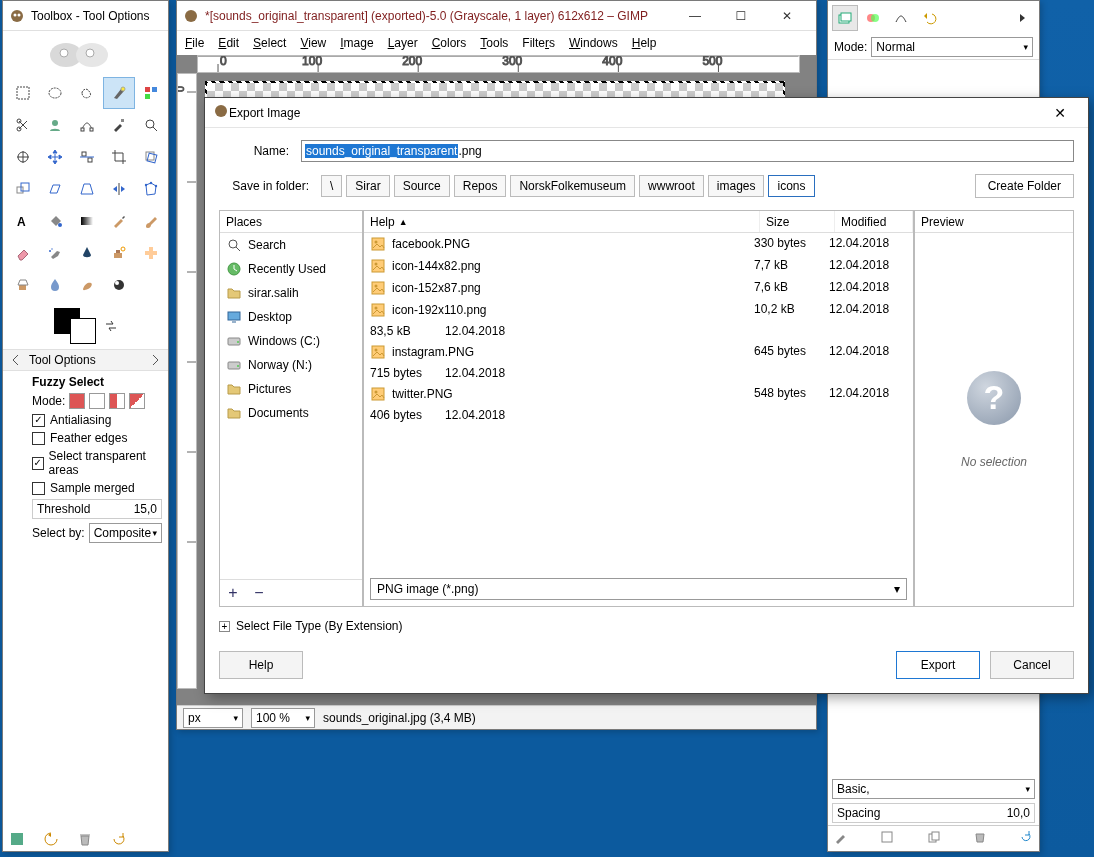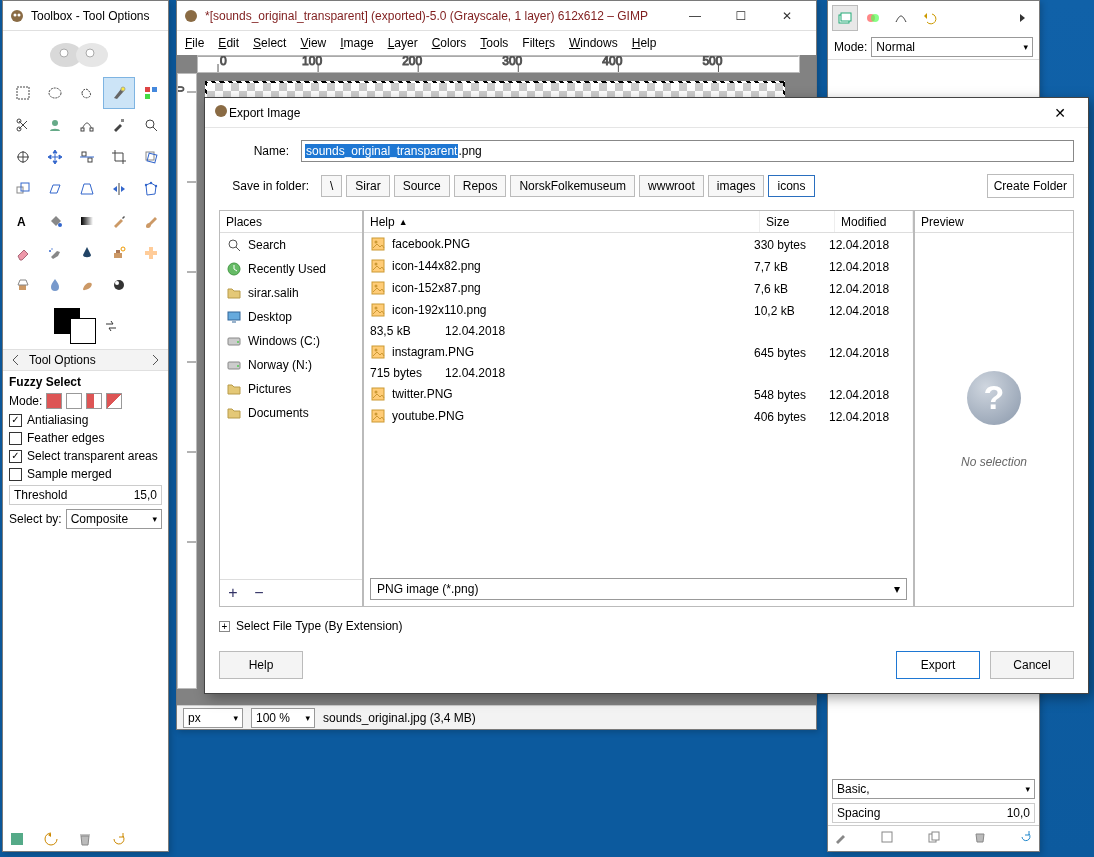--- a/index.html
+++ b/index.html
@@ -8,21 +8,21 @@
   .titlebar { height:30px; display:flex; align-items:center; padding:0 6px; background:#fff; border-bottom:1px solid #e0e0e0; color:#444;}
   .titlebar .icon { width:16px; height:16px; margin-right:6px; display:inline-flex; align-items:center; justify-content:center;}
   .titlebar .title { flex:1; color:#000; font-size:12px;}
   .titlebar .ctrls { display:flex; gap:0;}
   .titlebar .ctrl { width:46px; height:28px; display:flex; align-items:center; justify-content:center; color:#333;}
   .gimp-tb-grid { display:grid; grid-template-columns:repeat(5,32px); grid-auto-rows:32px; gap:0; padding:2px 4px;}
   .tool-btn { width:32px; height:32px; display:flex; align-items:center; justify-content:center; border:1px solid transparent; color:#444;}
   .tool-btn.sel { background:#cce4f7; border:1px solid #7eb4e2;}
   .tool-btn svg { width:16px; height:16px; }
   .to-section { display:flex; align-items:center; padding:3px 6px; border-top:1px solid #e0e0e0; border-bottom:1px solid #e0e0e0; background:#f3f3f3;}
-  .to-body { padding:4px 6px; display:flex; flex-direction:column; gap:4px; }
+  .to-body { padding:4px 6px; display:flex; flex-direction:column; gap:4px;margin-left:23px; }
   .chk { display:flex; align-items:center; gap:5px;}
   .chk .box{ width:13px; height:13px; border:1px solid #333; display:inline-flex; align-items:center; justify-content:center; font-size:10px; line-height:1;}
   .chk .box.ck::before{content:"✓"; font-size:10px;}
   .row { display:flex; align-items:center; gap:4px;}
   .select { border:1px solid #999; height:20px; display:flex; align-items:center; justify-content:space-between; padding:0 4px; background:#fff;}
   .select .chev{font-size:9px;}
   .mainwin-menu { display:flex; gap:14px; padding:0 8px; height:24px; align-items:center; }
   .mainwin-menu span { color:#000;}
   .mainwin-menu span u{text-decoration:underline;}
   .ruler { background:#fff; border:1px solid #bbb; position:relative; overflow:hidden;}
@@ -36,36 +36,36 @@
   .dlg-title .t { flex:1;}
   .dlg-close { width:40px; height:28px; display:flex; align-items:center; justify-content:center; font-size:14px;}
   .dlg-body { flex:1; display:flex; flex-direction:column; padding:12px 14px; gap:12px;}
   .dlg-row { display:flex; align-items:center; gap:12px;}
   .dlg-row .lbl { width:70px; text-align:right;}
   .name-field { flex:1; height:22px; border:1px solid #888; background:#fff; display:flex; align-items:center; padding:0 3px;}
   .name-field .sel { background:#1e77d3; color:#fff; padding:0 1px;}
   .crumbs { display:flex; gap:4px;}
   .crumbs .c { border:1px solid #bbb; padding:3px 8px; background:#f7f7f7;}
   .crumbs .c.cur { border:1px solid #2a6fbf; background:#fff;}
-  .create-folder{ border:1px solid #bbb; background:#fff; padding:4px 6px;}
+  .create-folder{ border:1px solid #bbb; background:#fff; padding:4px 12px;}
   .browser { flex:1; display:flex; gap:0; min-height:0;}
   .places { width:144px; border:1px solid #bbb; display:flex; flex-direction:column;}
   .files  { flex:1; border:1px solid #bbb; display:flex; flex-direction:column; min-width:0;}
   .preview{ width:160px; border:1px solid #bbb; display:flex; flex-direction:column; align-items:center;}
   .col-head{ height:22px; display:flex; align-items:center; padding:0 6px; background:#fff; border-bottom:1px solid #ddd;}
   .places-list{ flex:1; overflow:auto;}
   .pl { display:flex; align-items:center; gap:6px; padding:4px 6px;}
   .pl .ic{ width:16px; height:16px; display:inline-flex; align-items:center; justify-content:center;}
   .files-head{ display:flex; height:22px; border-bottom:1px solid #ddd;}
   .fh { display:flex; align-items:center; padding:0 6px; border-right:1px solid #eee;}
   .fh.name{flex:1;}
   .fh.size{width:75px;}
   .fh.mod{width:78px;}
   .files-body{ flex:1; overflow:auto;}
-  .frow{ display:flex; padding:3px 6px; align-items:flex-end;}
+  .frow{ display:flex; padding:3px 6px; align-items:flex-start;}
   .frow .fn{ flex:1; display:flex; align-items:center; gap:6px;}
   .frow .sz{width:75px;}
   .frow .md{width:78px;}
   .pm-btns{ display:flex; gap:8px; padding:4px 4px; border-top:1px solid #ddd;}
   .pm-btns .b{ width:18px; height:18px; display:flex; align-items:center; justify-content:center; font-size:16px; color:#336;}
   .ftype{ border:1px solid #999; height:22px; display:flex; align-items:center; padding:0 6px; justify-content:space-between;}
   .expand{ display:flex; align-items:center; gap:6px;}
   .dlg-actions{ display:flex; justify-content:space-between; padding:6px 0 2px;}
   .btn { min-width:84px; height:28px; display:flex; align-items:center; justify-content:center; border:1px solid #bbb; background:#f4f4f4;}
   .btn.primary{ border:1px solid #1e77d3; background:#fff;}
@@ -815,30 +815,20 @@
                     <circle cx="6" cy="6" r="1.5" fill="#c93"></circle>
                     <path d="M3 12l4-4 3 3 2-2 2 3" stroke="#c93" fill="none"></path>
                   </svg>
                 </span>
                 <span>twitter.PNG</span>
               </span>
               <span class="sz">548 bytes</span>
               <span class="md">12.04.2018</span>
             </div>
             <div class="frow">
-              <span class="fn">
-                <span style="width:16px;height:16px;display:inline-flex">
-                  <svg viewBox="0 0 16 16">
-                    <rect x="2" y="2" width="12" height="12" fill="#fc7" stroke="#c93"></rect>
-                    <circle cx="6" cy="6" r="1.5" fill="#c93"></circle>
-                    <path d="M3 12l4-4 3 3 2-2 2 3" stroke="#c93" fill="none"></path>
-                  </svg>
-                </span>
-                <span>youtube.PNG</span>
-              </span>
               <span class="sz">406 bytes</span>
               <span class="md">12.04.2018</span>
             </div>
           </div>
         <div style="padding:6px;">
           <div class="ftype" style="">
             <span>PNG image (*.png)</span>
               <span class="chev">▾</span>
           </div>
         </div>

